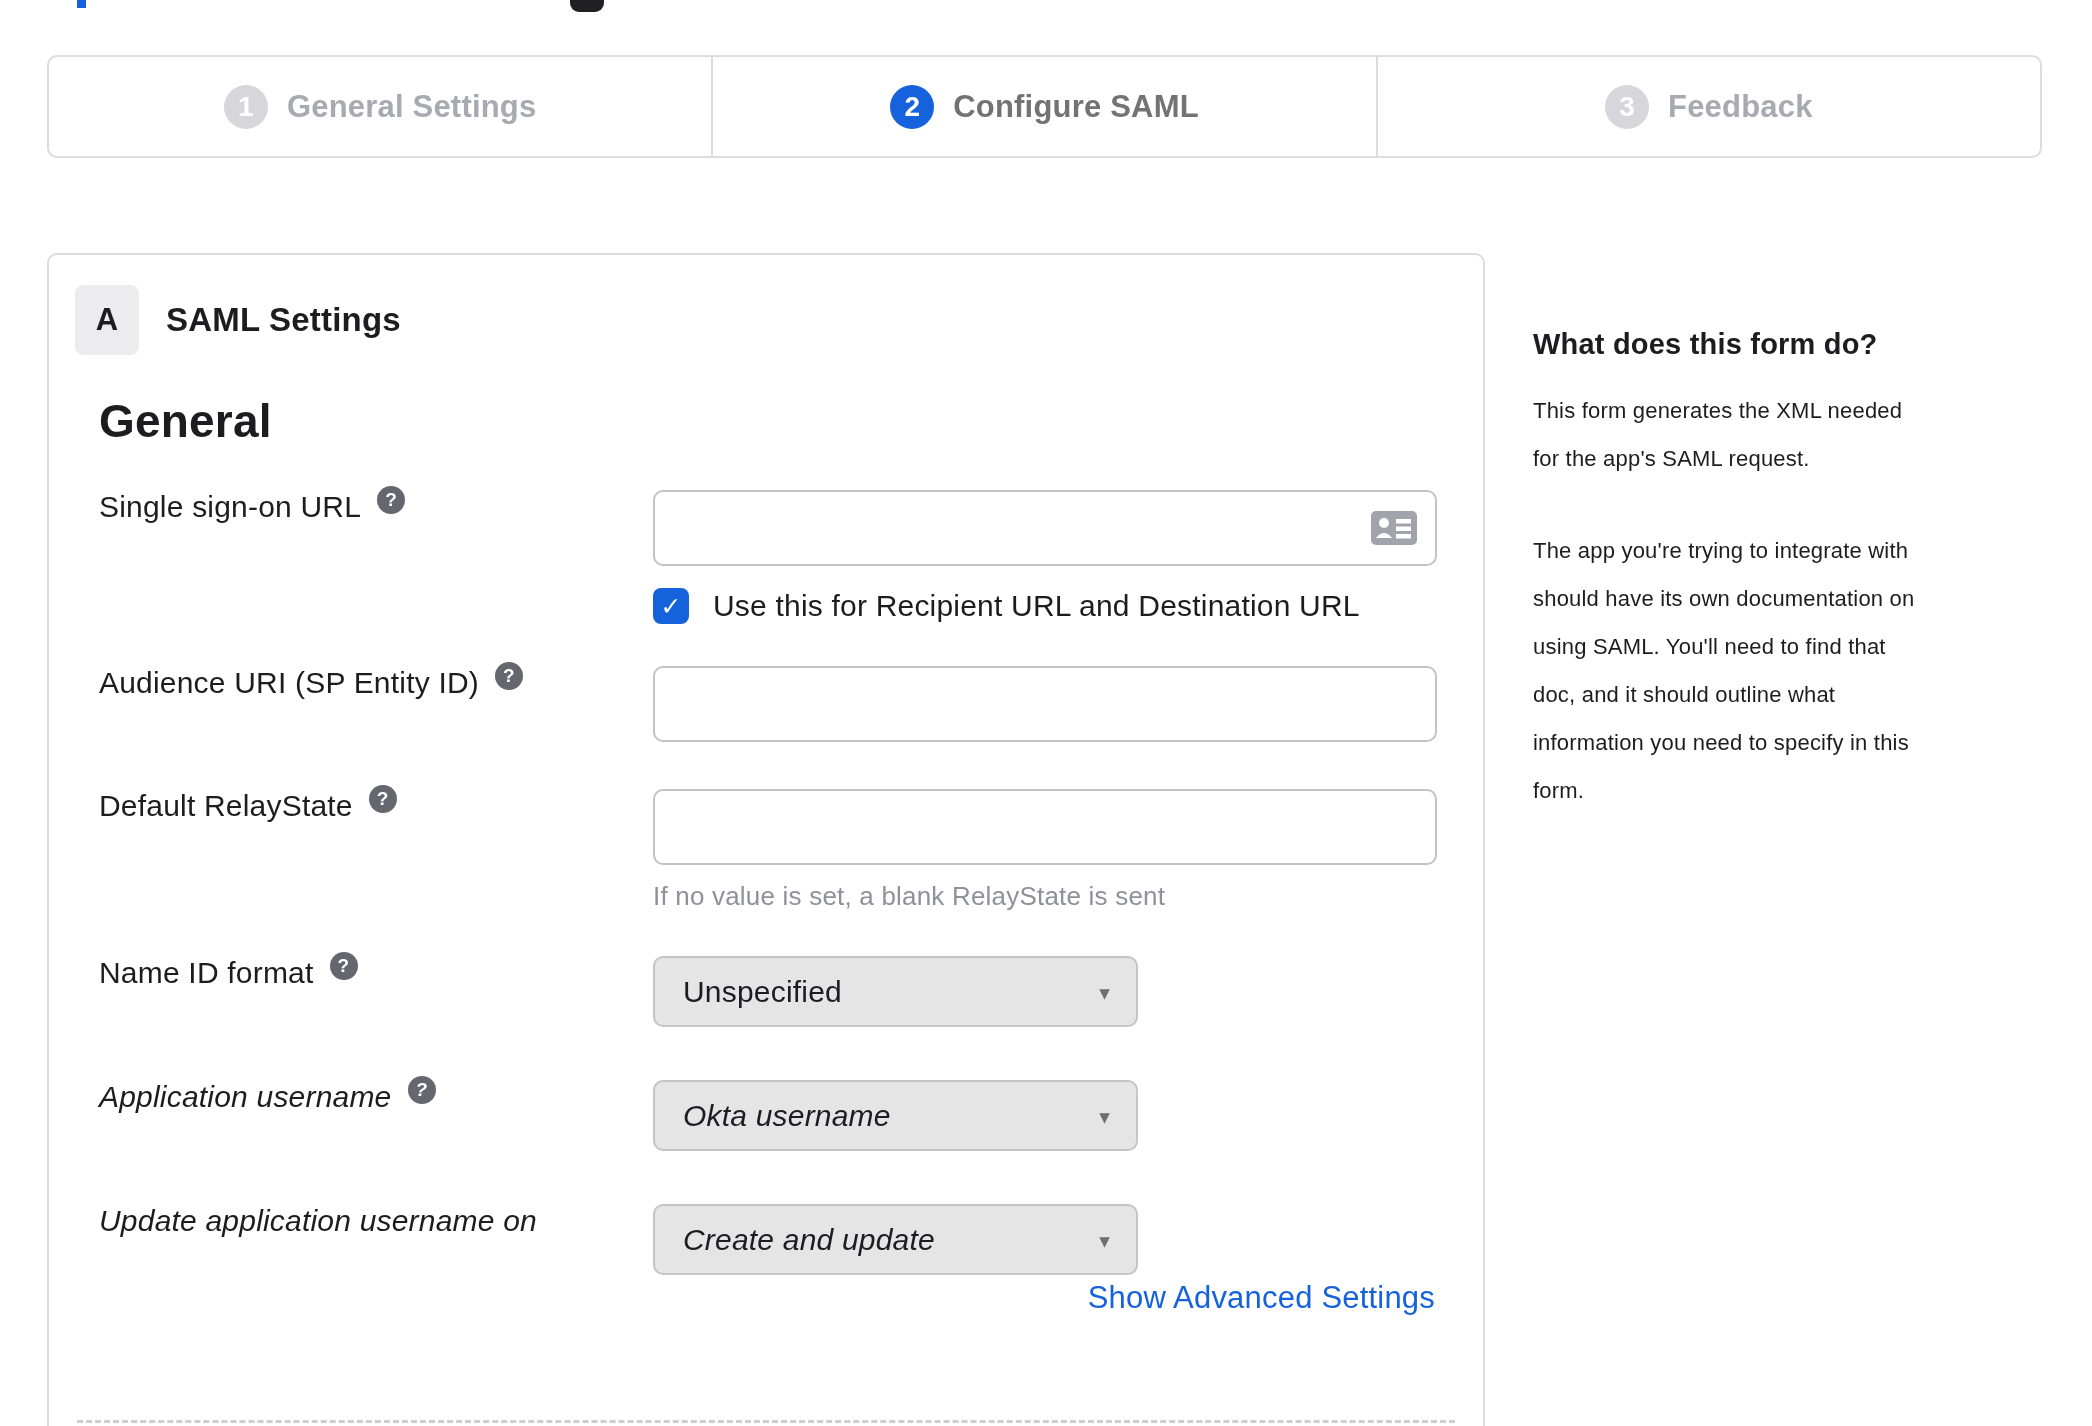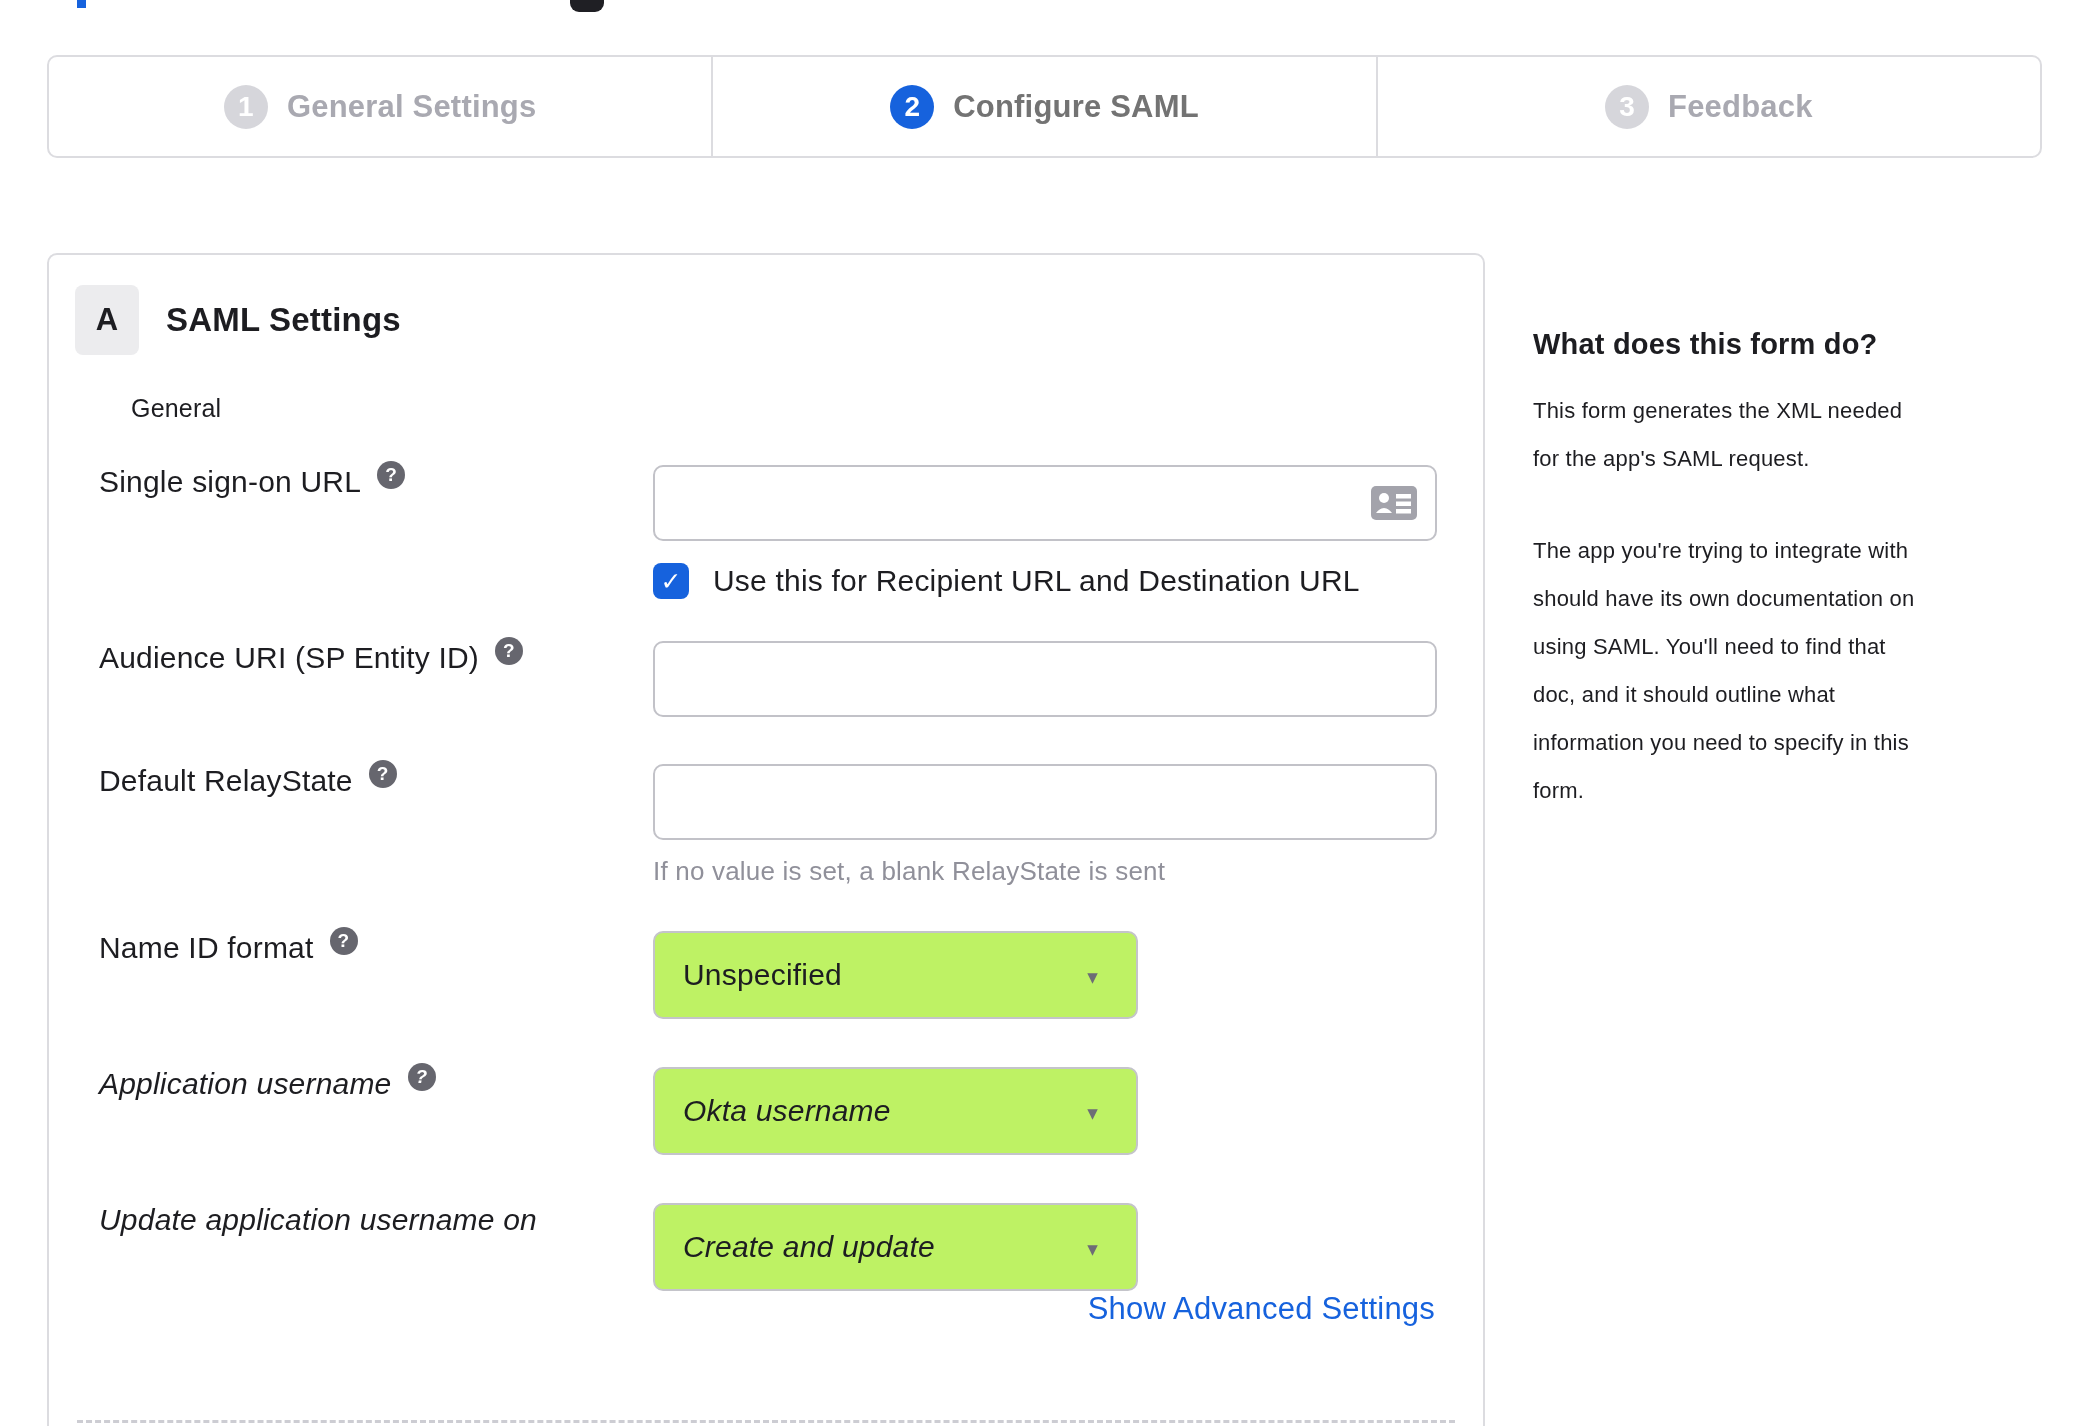--- a/index.html
+++ b/index.html
@@ -41,21 +41,21 @@
   }
   .panel-header { display:flex; align-items:center; gap:27px; margin:30px 0 0 26px; }
   .badge-a {
     width:64px; height:70px; background:#ececee; border-radius:8px;
     display:flex; align-items:center; justify-content:center;
     font-size:31px; font-weight:700; color:#1d1d21;
   }
   .panel-title { font-size:33px; font-weight:700; letter-spacing:0.2px; }
 
   .content { padding:0 48px 0 50px; }
-  .section-title { margin-top:39px; font-size:25px; font-weight:400; letter-spacing:0.2px;margin-left:32px; }
+  .section-title { margin-top:39px; font-size:46px; font-weight:700; letter-spacing:0.2px; }
 
   .form { margin-top:42px; }
   .row { display:flex; align-items:flex-start; }
   .m42 { margin-top:42px; } .m47 { margin-top:47px; } .m44 { margin-top:44px; } .m48 { margin-top:48px;font-style:italic; }
   .row-label {
     width:554px; flex:0 0 554px; height:76px;
     display:flex; gap:16px;
     font-size:30px; color:#1d1d21; letter-spacing:0.2px;
   }
   .help {
@@ -77,23 +77,23 @@
   .checkbox {
     width:36px; height:36px; background:#1662dd; border-radius:8px;
     display:flex; align-items:center; justify-content:center;
     color:#fff; font-size:25px; font-weight:700; cursor:pointer;
   }
   .checkbox-label { font-size:30px; letter-spacing:0.2px; }
 
   .hint { margin-top:16px; font-size:26px; color:#90909a; letter-spacing:0.2px; }
 
   .select {
-    width:485px; height:88px; border:2px solid #c4c4ca; border-radius:10px;
-    background:#bef264; display:flex; align-items:center; justify-content:space-between;
-    padding:0 38px 0 28px; font-size:30px; color:#1d1d21; cursor:pointer; letter-spacing:0.2px;
+    width:485px; height:71px; border:2px solid #c4c4ca; border-radius:10px;
+    background:#e5e5e5; display:flex; align-items:center; justify-content:space-between;
+    padding:0 26px 0 28px; font-size:30px; color:#1d1d21; cursor:pointer; letter-spacing:0.2px;
   }
   .caret { font-size:21px; color:#6d6d76; margin-top:3px; }
 
   .advanced-row { display:flex; justify-content:flex-end; }
   .advanced-link { font-size:31px; font-weight:400; color:#1662dd; text-decoration:none; cursor:pointer; letter-spacing:0.2px; }
 
   .dashed-divider {
     position:absolute; left:28px; right:28px; top:1165px;
     border-top:3px dashed #cdcdd3;
   }

